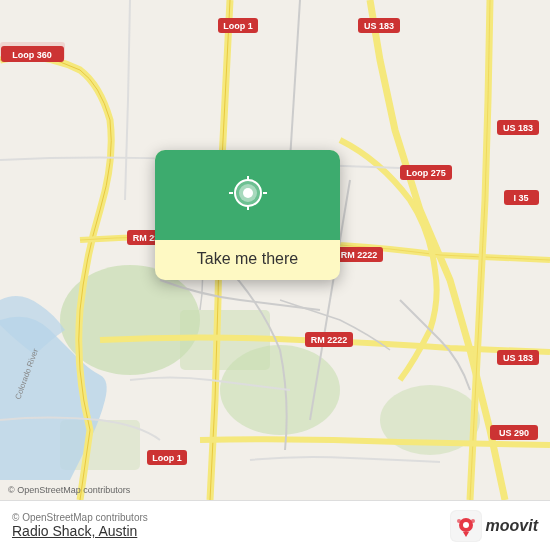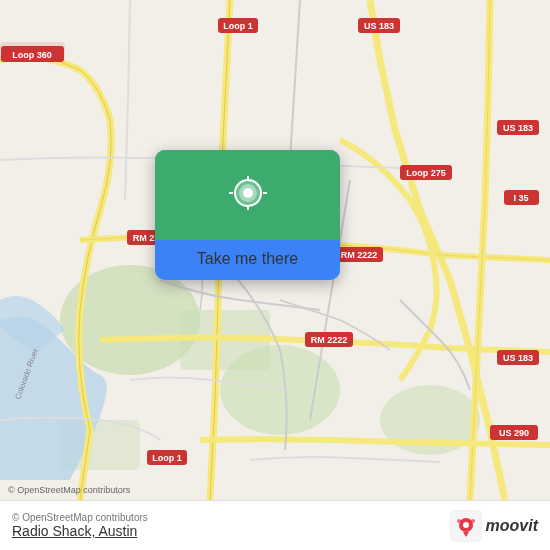--- a/index.html
+++ b/index.html
@@ -84,21 +84,21 @@
       color: #333;
       font-style: italic;
     }
 
     
     .popup-card {
       position: absolute;
       top: 150px;
       left: 155px;
       width: 185px;
-      background: #3b82f6;
+      background: #fef9c3;
       border-radius: 10px;
       box-shadow: 0 4px 15px rgba(0,0,0,0.3);
       overflow: hidden;
     }
 
     .popup-top {
       background: #3dab6e;
       height: 90px;
       display: flex;
       align-items: center;

